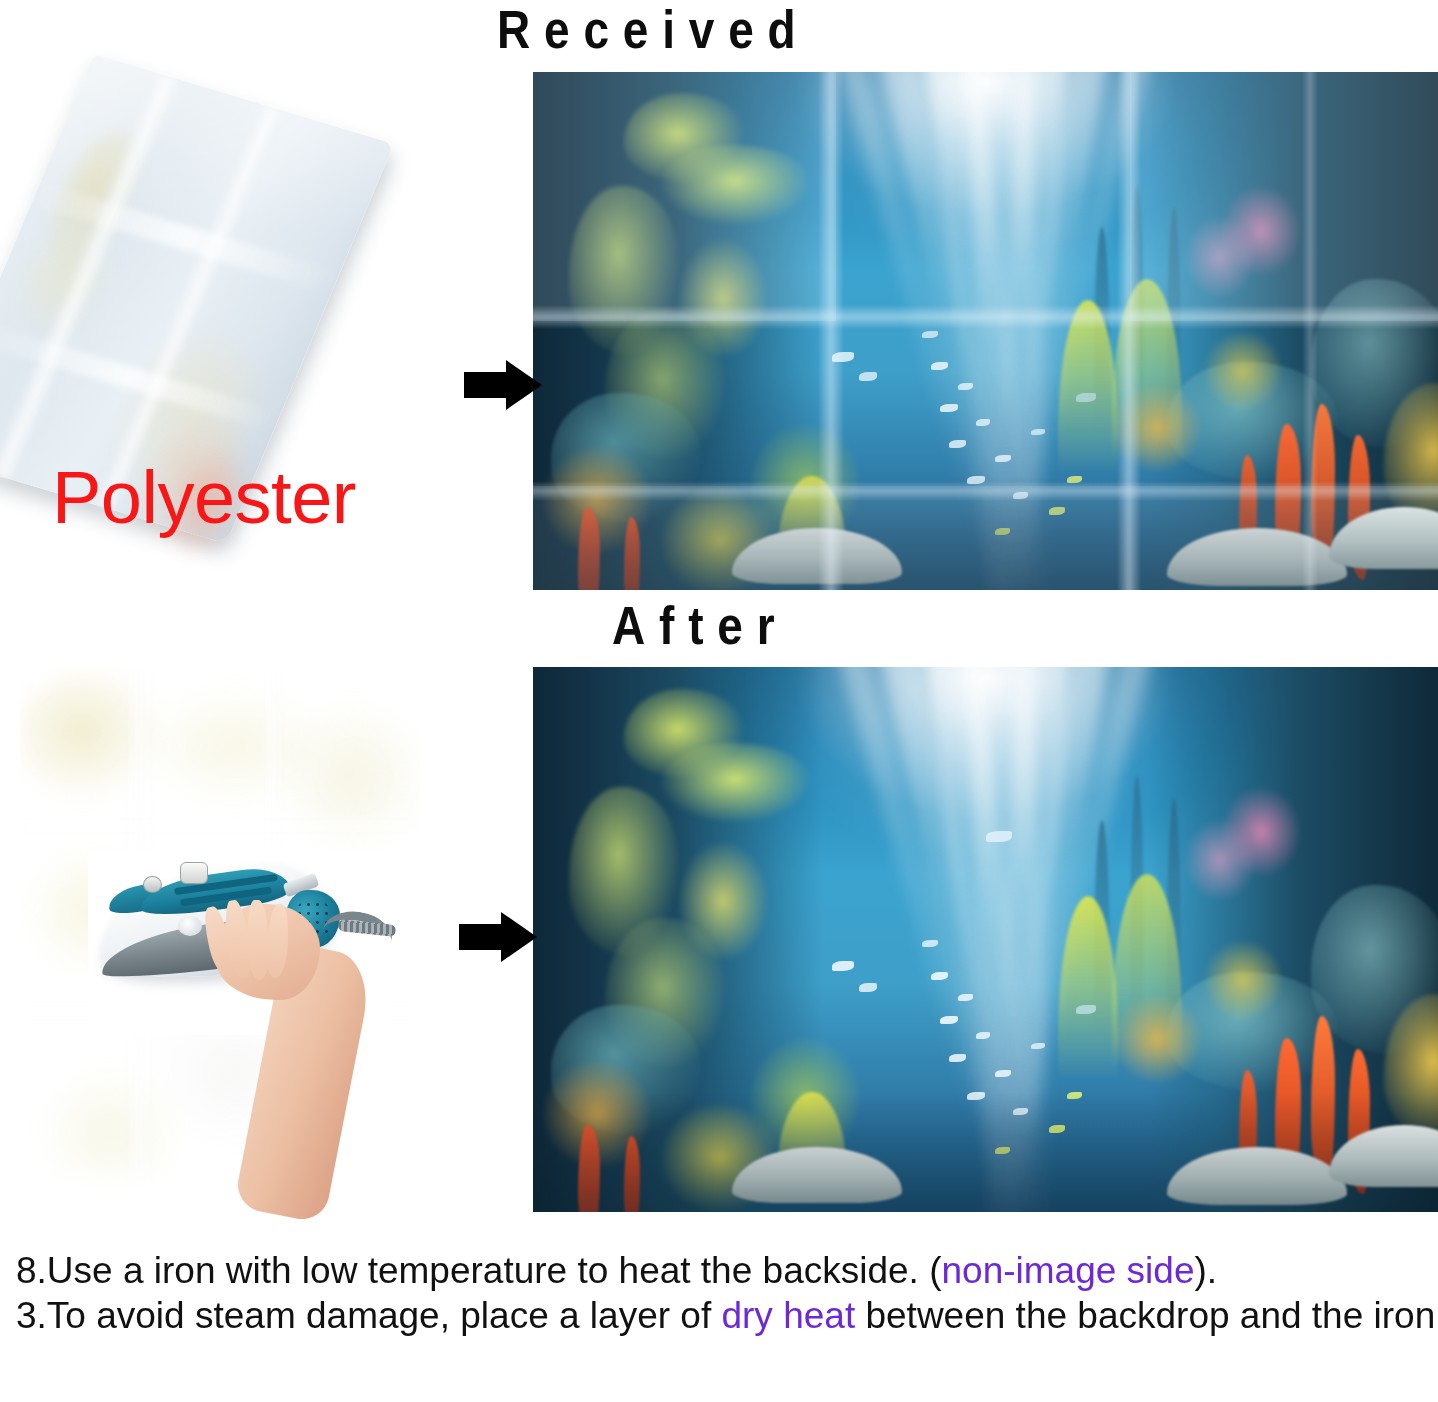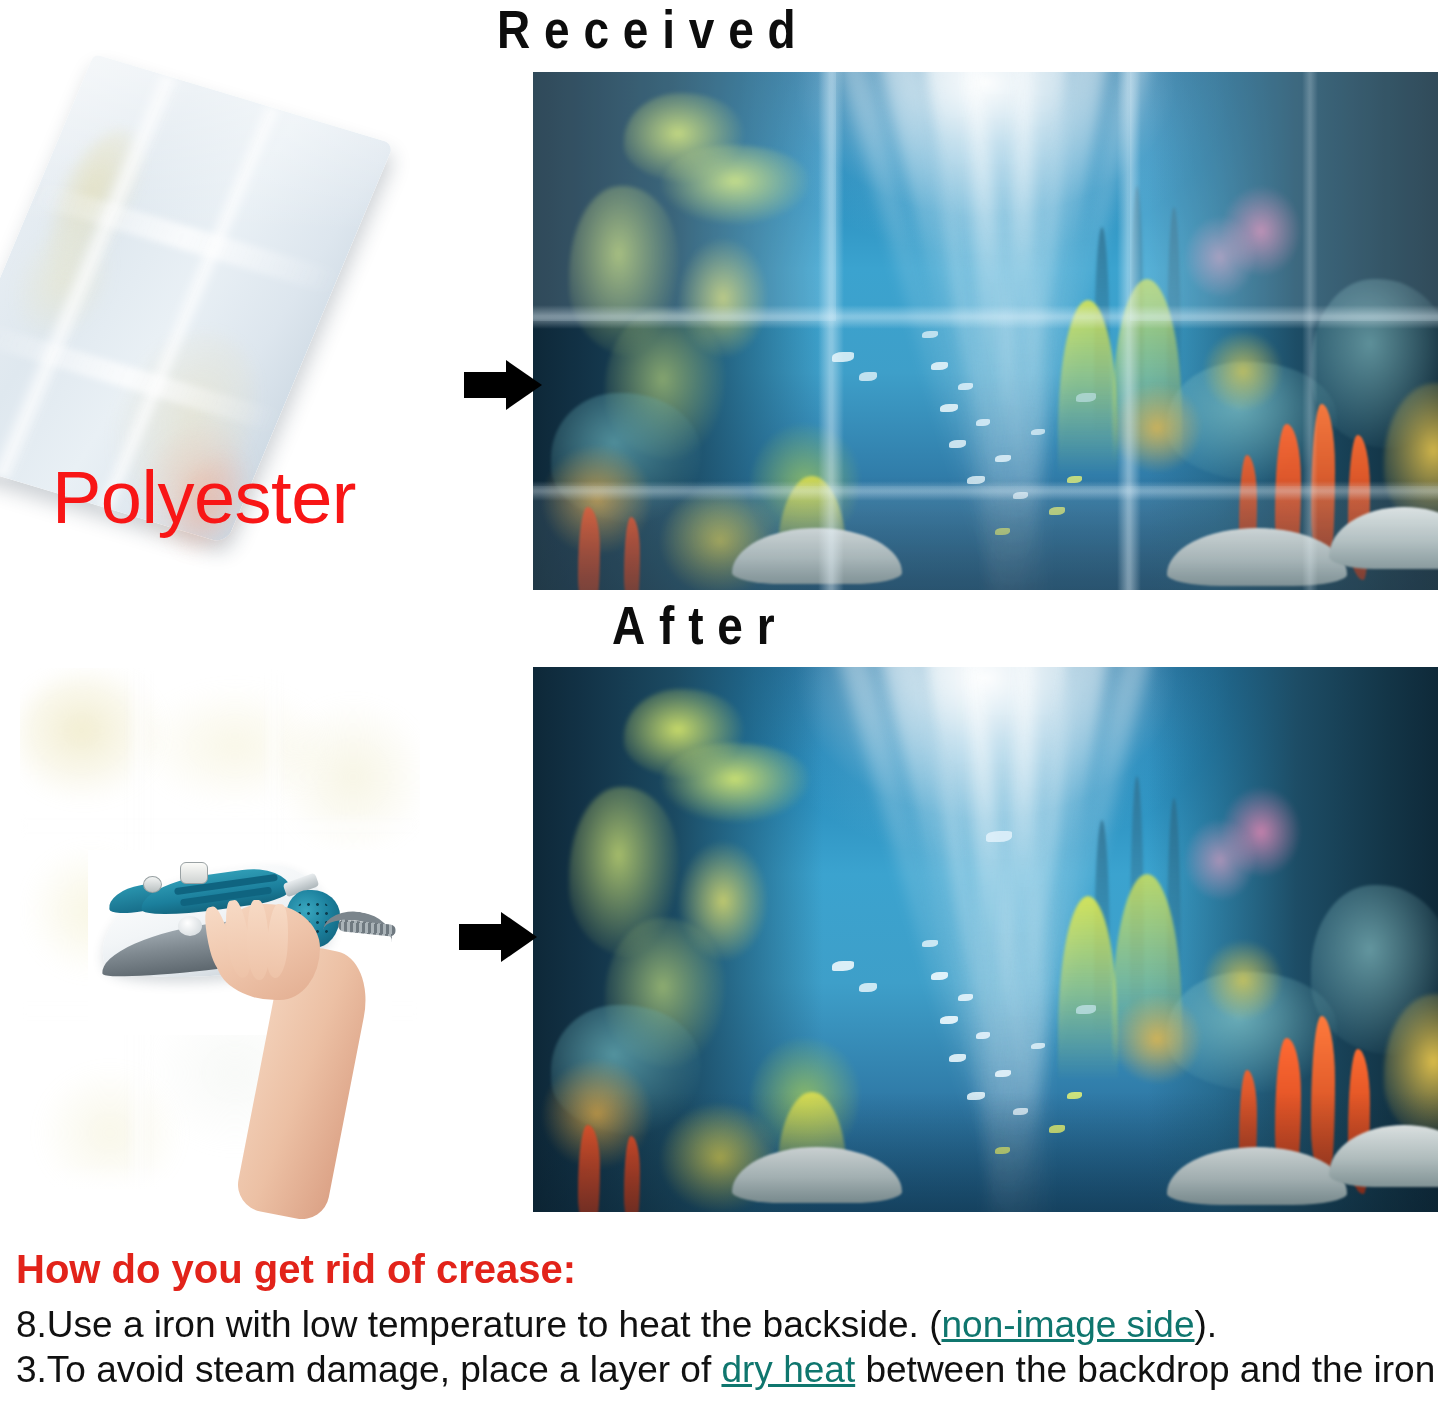--- a/index.html
+++ b/index.html
@@ -464,21 +464,21 @@
     line-height: 1.05;
     margin: 0 0 12px 0;
     white-space: nowrap;
   }
   .care-line {
     font-size: 37px;
     color: #111111;
     line-height: 1.22;
     white-space: nowrap;
   }
-  .hl { color: #0f766e; text-decoration: underline; }
+  .hl { color: #6d28d9; }
 </style>
 </head>
 <body>
 
 <div class="section-title" id="title-received">Received</div>
 
 <div class="photo" id="fabric-folded">
   <div class="sheet">
     <div class="ghost g1"></div>
     <div class="ghost g2"></div>
@@ -686,18 +686,17 @@
     <div class="fish" style="left:33%; top:54%; width:22px; height:10px; background:rgba(244,252,254,.86);"></div>
     <div class="fish" style="left:36%; top:58%; width:18px; height:9px;  background:rgba(240,250,254,.8);"></div>
     <div class="fish" style="left:60%; top:62%; width:20px; height:9px;  background:rgba(206,234,244,.66);"></div>
     <div class="fish" style="left:50%; top:30%; width:26px; height:11px; background:rgba(230,244,252,.8);"></div>
 
     <div class="bottomglow"></div>
   </div>
 </div>
 
 <div id="care-block">
-  <div id="care-heading">How do you get rid of crease:</div>
 
   <div class="care-line"><span>8.Use a iron with low temperature to heat the backside. (</span><span class="hl">non-image side</span><span>).</span></div>
 
   <div class="care-line"><span>3.To avoid steam damage, place a layer of </span><span class="hl">dry heat</span><span> between the backdrop and the iron.</span></div>
 </div>
 
 </body></html>

